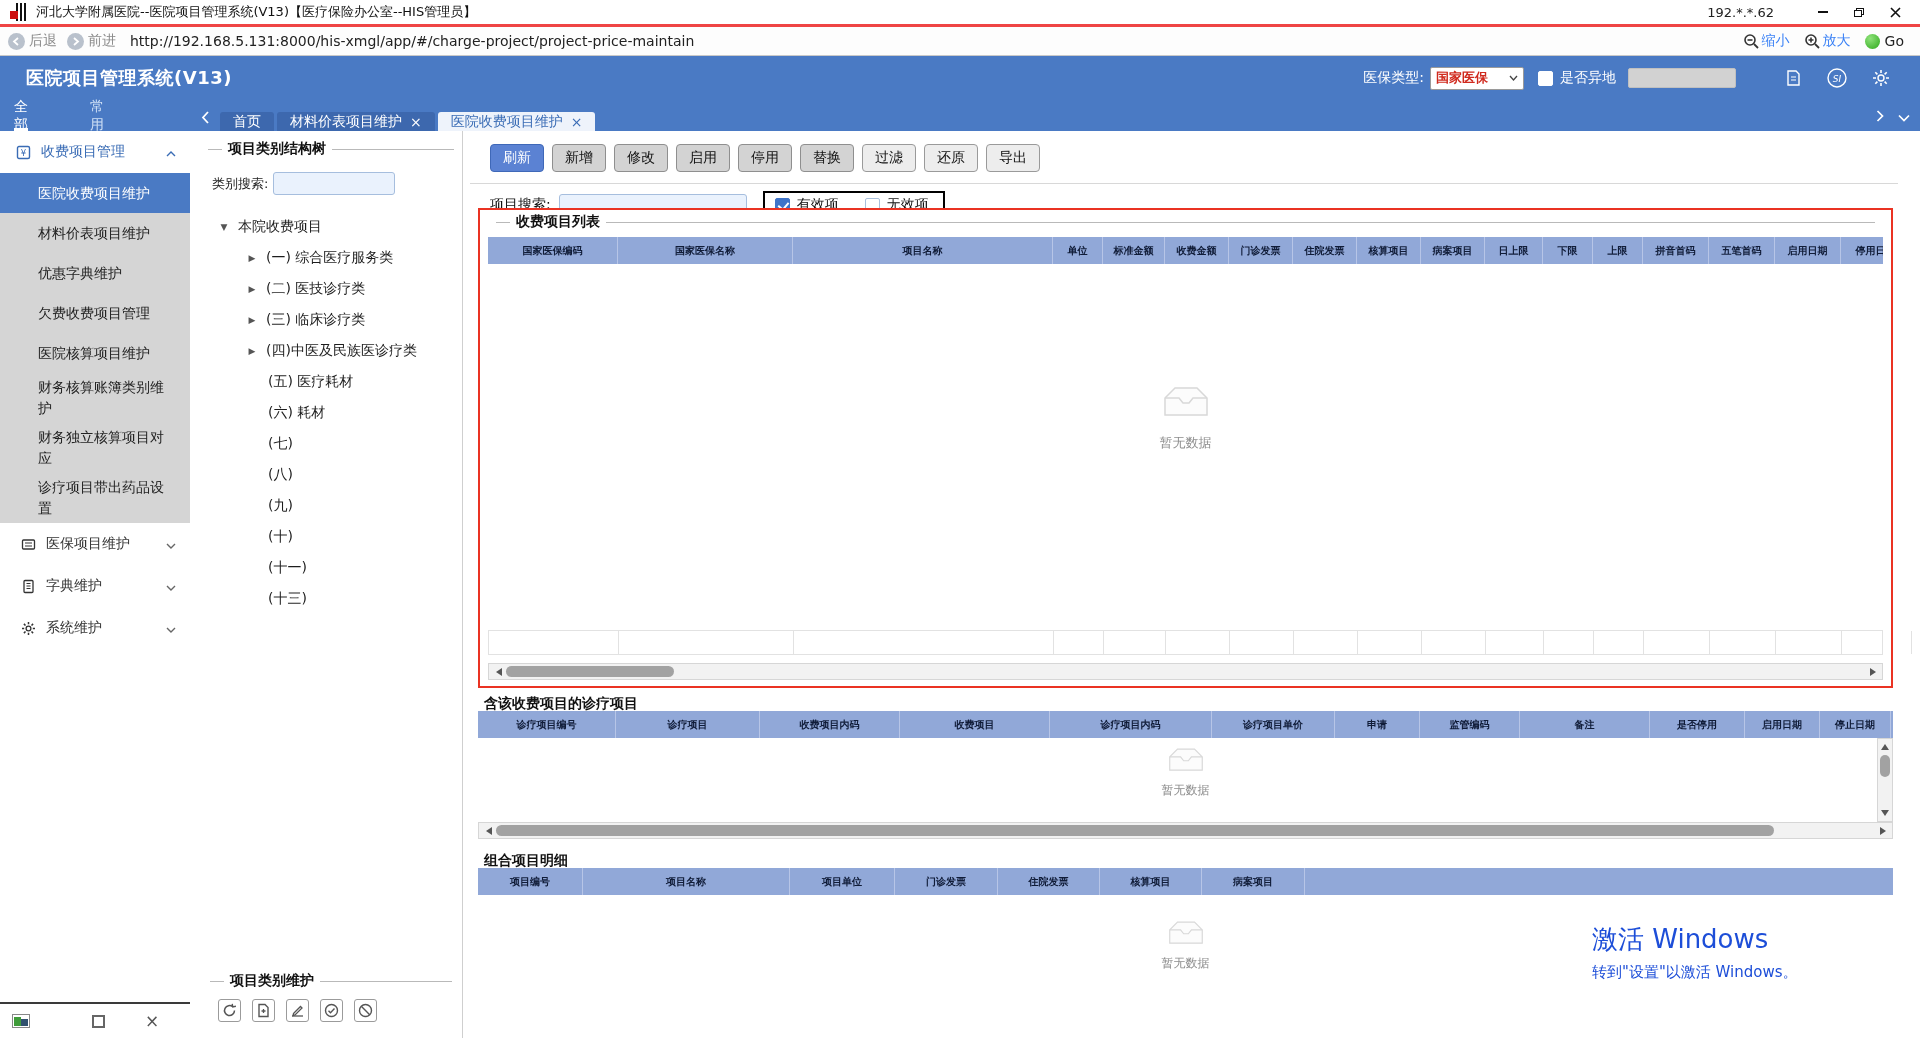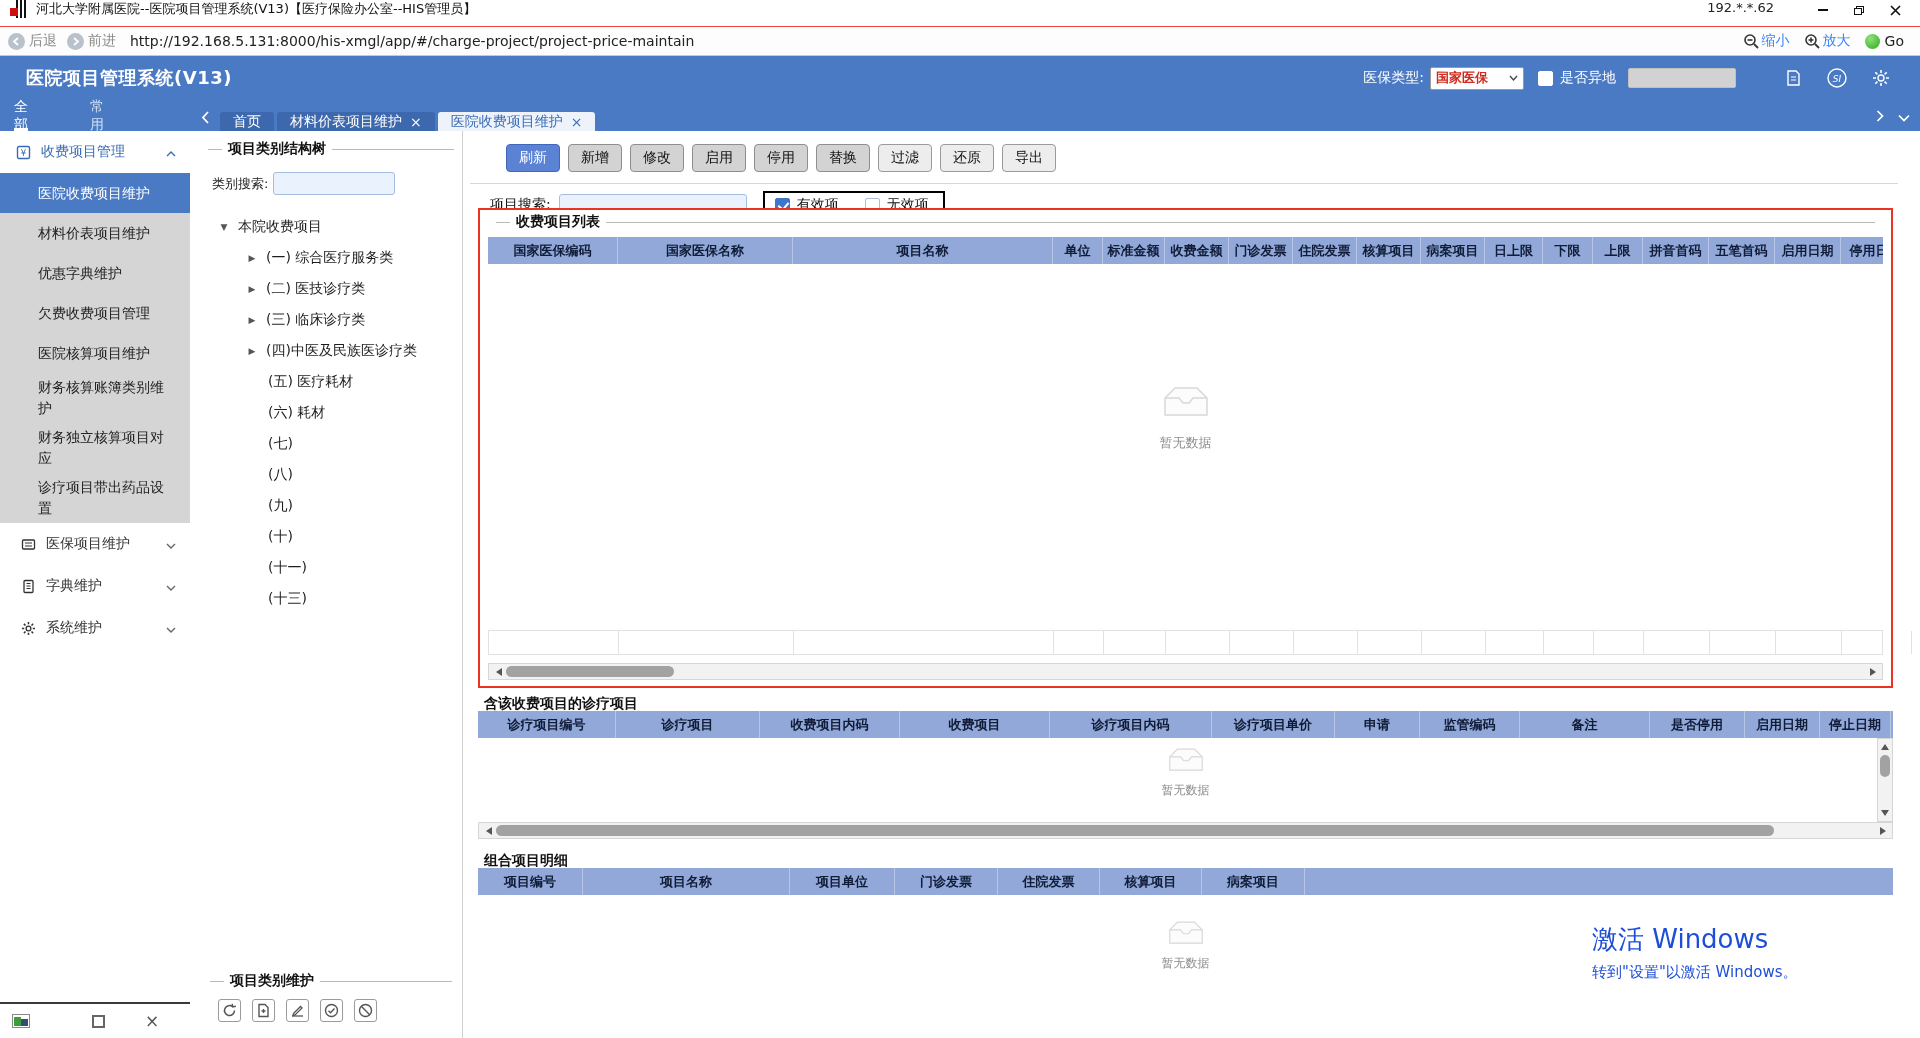--- a/index.html
+++ b/index.html
@@ -2,21 +2,21 @@
 <html><head>
 <meta charset="utf-8">
 <style>
   html,body{margin:0;padding:0;background:#555;}
   *{box-sizing:border-box;}
   .screen{position:relative;width:1920px;height:1038px;background:#fff;overflow:hidden;
     font-family:"DejaVu Sans","Liberation Sans",sans-serif;color:#222;}
 
   
   .titlebar{position:absolute;left:0;top:0;width:1920px;height:27px;background:#fff;
-    border-bottom:1px solid #ef4444;display:flex;align-items:flex-start;padding:0 10px;}
+    border-bottom:3px solid #ef4444;display:flex;align-items:center;padding:0 10px;}
   .applogo{position:relative;width:18px;height:18px;margin-right:8px;}
   .applogo .bars{position:absolute;right:1px;top:0;width:11px;height:18px;
     background:repeating-linear-gradient(to right,#111 0 2px,#fff 2px 4px);}
   .applogo .red{position:absolute;left:0;bottom:2px;width:8px;height:8px;background:#cc1111;}
   .titlebar .ttl{font-size:13px;color:#111;}
   .titlebar .sp{flex:1;}
   .titlebar .ip{font-size:13px;color:#222;margin-right:28px;}
   .winbtn{width:30px;height:20px;display:flex;align-items:center;justify-content:center;margin-left:6px;}
   .min-glyph{width:10px;height:2px;background:#111;}
   .restore-glyph{position:relative;width:10px;height:9px;}
@@ -105,42 +105,42 @@
   .trow.child{padding-left:46px;}
   .trow.leaf{padding-left:60px;}
   .trow .tl{margin-left:8px;}
   .tp-bottom-legend{position:absolute;bottom:56px;left:2px;right:2px;}
   .tp-tools{position:absolute;bottom:16px;left:18px;display:flex;gap:11px;}
   .tool-btn{width:23px;height:23px;border:1px solid #9b9b9b;border-radius:3px;background:#fff;
     display:flex;align-items:center;justify-content:center;}
 
   
   .mainpanel{position:absolute;left:470px;top:131px;width:1450px;height:907px;background:#fff;}
-  .toolbar{position:absolute;left:36px;top:13px;display:flex;gap:8px;}
+  .toolbar{position:absolute;left:20px;top:13px;display:flex;gap:8px;}
   .tbtn{height:28px;padding:0 12px;border-radius:4px;font-size:14px;display:flex;align-items:center;white-space:nowrap;}
   .tbtn.primary{background:#5b82d3;border:1px solid #3f68b8;color:#fff;}
   .tbtn.gray{background:#d3d3d3;border:1px solid #8f8f8f;color:#111;}
   .tbtn.light{background:#ededed;border:1px solid #9a9a9a;color:#111;}
   .toolbar-sep{position:absolute;left:0;top:52px;width:1428px;border-top:1px solid #d8d8d8;}
   .qrow{position:absolute;left:20px;top:60px;display:flex;align-items:center;}
   .qrow .lbl{font-size:14px;color:#111;}
   .qrow .ipt{width:188px;margin-left:8px;}
   .filterbox{display:flex;align-items:center;gap:26px;border:2px solid #000;padding:3px 14px 3px 10px;margin-left:16px;}
   .cbgroup{display:flex;align-items:center;font-size:14px;color:#111;}
   .cb{width:15px;height:15px;border:1px solid #a9c0dc;background:#fff;border-radius:2px;margin-right:7px;position:relative;flex:none;}
   .cb.checked{background:#3f74c9;border-color:#3f74c9;}
   .cb.checked::after{content:"";position:absolute;left:4px;top:1px;width:5px;height:8px;
     border:solid #fff;border-width:0 2px 2px 0;transform:rotate(40deg);}
 
   .redbox{position:absolute;left:8px;top:77px;width:1415px;height:480px;border:2px solid #ea3323;
     background:#fff;display:flex;flex-direction:column;padding:8px 8px 6px;}
   .redbox .legend{margin-top:4px;text-align:center;}
   .gridhead{display:flex;height:27px;margin-top:14px;background:#91a8d8;overflow:hidden;flex:none;}
   .hcell{flex:none;height:100%;display:flex;align-items:center;justify-content:center;
-    background:#91a8d8;border-right:1px solid #b7c5e7;font-size:13px;font-weight:bold;color:#101c38;
+    background:#91a8d8;border-right:1px solid #b7c5e7;font-size:10px;font-weight:bold;color:#101c38;
     white-space:nowrap;overflow:hidden;}
   .hcell.fill{flex:1;border-right:none;}
   .gridbody{flex:1;position:relative;}
   .empty{position:absolute;left:0;right:0;display:flex;flex-direction:column;align-items:center;}
   .empty .etext{margin-top:12px;font-size:13px;color:#8d8d8d;}
   .sumrow{display:flex;height:25px;border:1px solid #e2e2e2;flex:none;margin-bottom:8px;}
   .scell{flex:none;height:100%;border-right:1px solid #e2e2e2;}
   .scell.fill{flex:1;border-right:none;}
 
   .hscroll{display:flex;align-items:center;height:17px;background:#f2f2f2;border:1px solid #d6d6d6;flex:none;}

